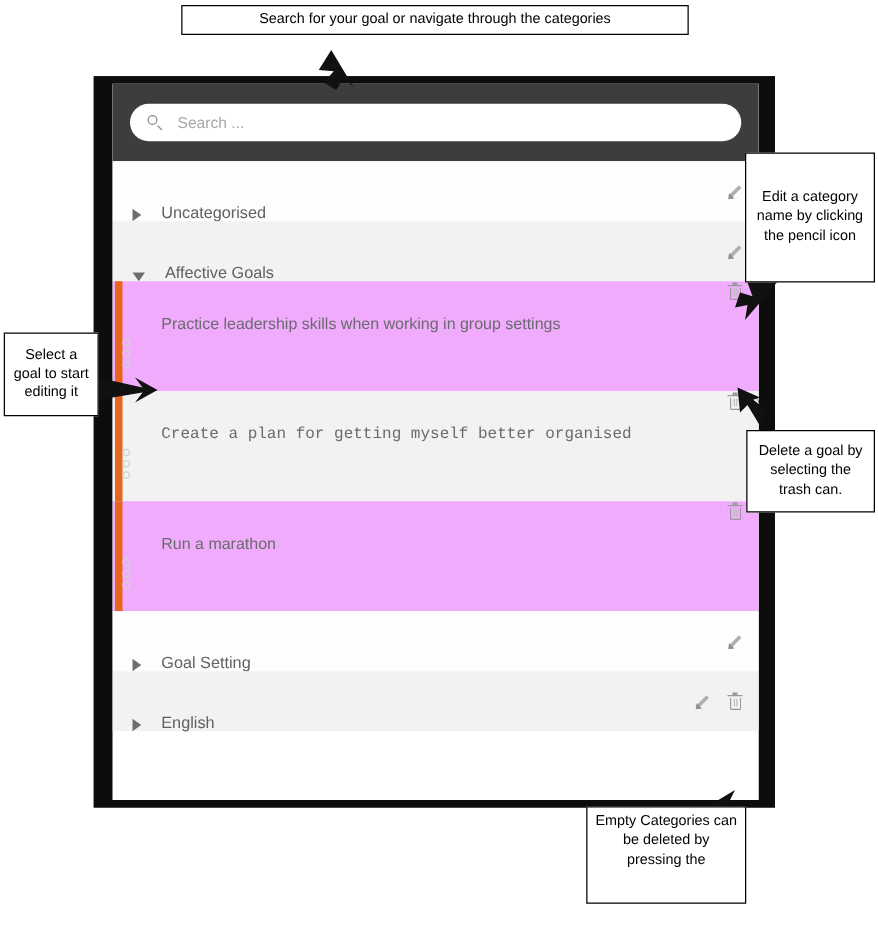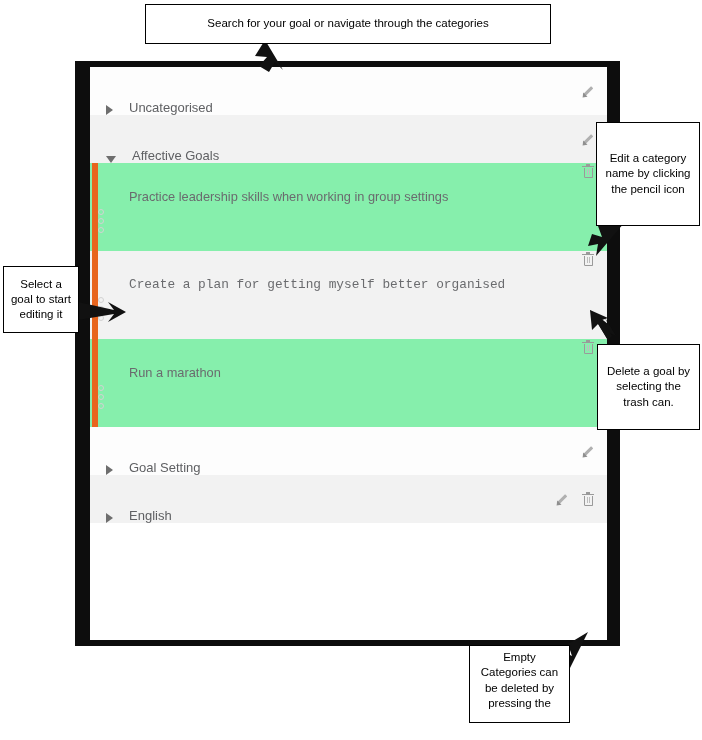--- a/index.html
+++ b/index.html
@@ -79,21 +79,21 @@
   .cat-row.plain{background:#fdfdfd;}
   .tri{width:0;height:0;flex:none;margin-right:16px;}
   .tri.right{border-left:7px solid #6e6e6e;border-top:5px solid transparent;border-bottom:5px solid transparent;}
   .tri.down{border-top:7px solid #6e6e6e;border-left:5px solid transparent;border-right:5px solid transparent;}
   .cat-name{font-size:13px;color:#5f6063;}
   .goal-row{
     position:relative;box-sizing:border-box;height:88px;
     padding:26px 13px 0 39px;
   }
   .goal-row.alt{background:#f2f2f2;font-family:Liberation Mono, monospace;}
-  .goal-row.plain{background:#86efac;}
+  .goal-row.plain{background:#f0abfc;}
   .goal-text{font-size:12.8px;color:#6a6b6e;line-height:1.3;}
   .orange-bar{
     position:absolute;left:2px;top:0;bottom:0;width:6px;background:#e8651e;
   }
   .drag-dots{
     position:absolute;left:8px;top:46px;display:flex;flex-direction:column;gap:3px;
   }
   .drag-dots i{
     display:block;width:6px;height:6px;border:1px solid #d2d2d2;border-radius:50%;
     box-sizing:border-box;
@@ -130,25 +130,25 @@
   }
   .trash .can:before{left:2px;}
   .trash .can:after{right:2px;}
   
   .callout{
     position:absolute;background:#ffffff;border:1.6px solid #000000;
     box-sizing:border-box;display:flex;align-items:center;justify-content:center;
     text-align:center;font-size:11.5px;color:#000;line-height:1.33;
     padding:4px 6px;z-index:20;
   }
-  #callout-top{left:145px;top:4px;width:406px;height:40px;font-size:11.5px;}
+  #callout-top{left:145px;top:4px;width:406px;height:24px;font-size:11.5px;}
   #callout-edit{left:596px;top:122px;width:104px;height:104px;}
   #callout-select{left:3px;top:266px;width:76px;height:67px;}
-  #callout-delete{left:597px;top:344px;width:103px;height:86px;}
-  #callout-empty{left:469px;top:645px;width:101px;height:78px;align-items:flex-start;}
+  #callout-delete{left:597px;top:344px;width:103px;height:66px;}
+  #callout-empty{left:469px;top:645px;width:128px;height:78px;align-items:flex-start;}
   svg.arrow{position:absolute;z-index:19;overflow:visible;}
 </style>
 </head>
 <body>
 
 <div class="callout" id="callout-top">
   <span>Search for your goal or navigate through the categories</span>
 </div>
 <div class="callout" id="callout-edit">
   <span>Edit a category name by clicking the pencil icon</span>
@@ -176,20 +176,29 @@
   <polygon points="6,0 26,34 24,22 32,26 20,6 24,14" fill="#111"></polygon>
   <polygon points="6,0 8,20 14,14 24,30 28,26 18,10 24,8" fill="#111"></polygon>
 </svg>
 <svg class="arrow" style="left:558px;top:632px;width:36px;height:50px;">
   <polygon points="30,0 8,44 10,30 2,34 6,20 14,24 10,12" fill="#111"></polygon>
 </svg>
 
 <div id="phone-frame">
   <div id="phone-screen">
 
+    <div id="search-header">
+      <div id="search-box">
+        <span class="mag-icon">
+          <span class="mag-circle"></span>
+            <span class="mag-handle"></span>
+        </span>
+        <input id="search-input" type="text" value="" placeholder="Search ..." style="">
+      </div>
+    </div>
 
 
     <div id="list">
         <div class="cat-row plain">
           <span class="tri right"></span>
           <span class="cat-name">Uncategorised</span>
           <div class="row-icons">
             <span class="pencil"></span>
           </div>
         </div>

